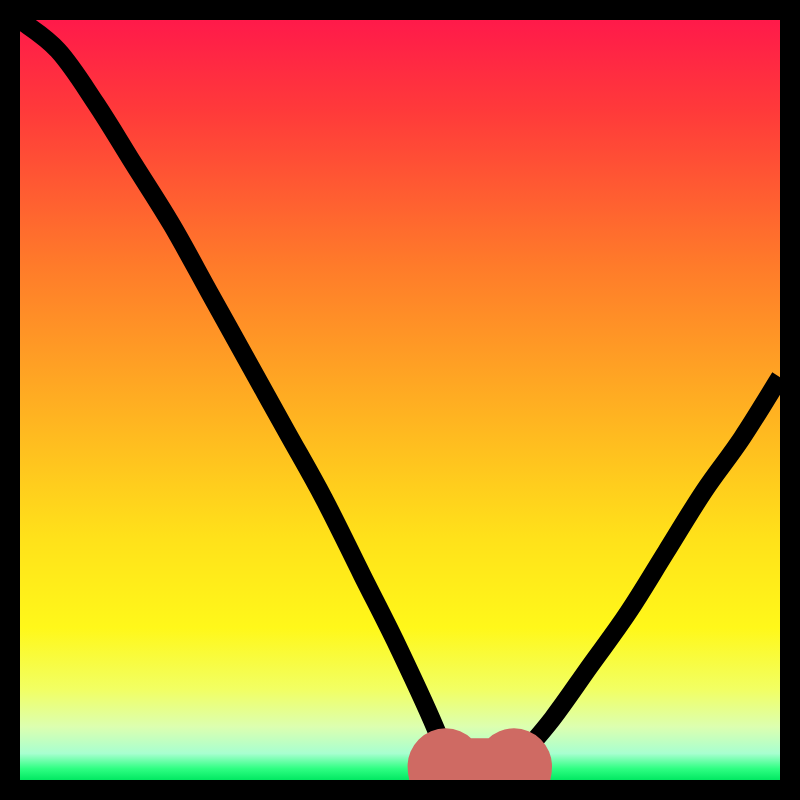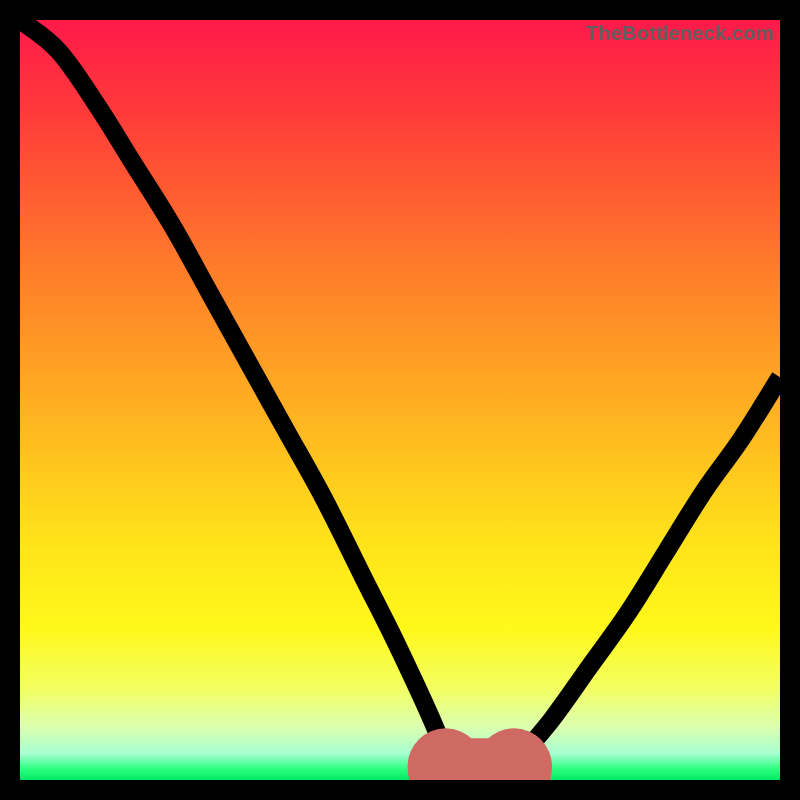--- a/index.html
+++ b/index.html
@@ -79,15 +79,14 @@
           </linearGradient>
       </defs>
       <rect x="0" y="0" width="100" height="100" fill="url(#bgGrad)"></rect>
     </svg>
 
     <svg class="curve-layer" viewBox="0 0 100 100" preserveAspectRatio="none">
       <path class="curve-main" d="M 0,0 C 0.8999999999999999,0.72 3.2,2.02 5,4 C 6.8,5.98 8.2,8.3 10,11 C 11.8,13.7 13.2,16.12 15,19 C 16.8,21.88 18.2,23.94 20,27 C 21.8,30.06 23.2,32.760000000000005 25,36 C 26.8,39.239999999999995 28.2,41.75999999999999 30,44.99999999999999 C 31.8,48.239999999999995 33.2,50.76 35,54 C 36.8,57.24 38.2,59.58 40,63 C 41.8,66.42 43.2,69.4 45,73 C 46.8,76.6 48.199999999999996,79.22 50,83 C 51.800000000000004,86.78 53.92000000000001,91.3 55.00000000000001,94 C 56.080000000000005,96.7 55.10000000000001,96.92 56.00000000000001,98 C 56.900000000000006,99.08 58.56,99.64 60,100 C 61.44,100.36 63.1,100.36 64,100 C 64.9,99.64 63.92,99.44 65,98 C 66.08,96.56 68.2,94.34 70,92 C 71.8,89.66 73.2,87.52 75,85 C 76.8,82.48 78.2,80.7 80,78 C 81.8,75.3 83.2,72.88 85,70 C 86.8,67.12 88.2,64.7 90,62 C 91.8,59.3 93.2,57.7 95,55 C 96.8,52.3 99.1,48.44 100,47" stroke="#000000"></path>
       <path class="marker" d="M 56.00000000000001,98.2 Q 56.00000000000001,99.5 57.20000000000001,99.5 L 63.8,99.5 Q 65,99.5 65,98.2" stroke="#cf6a63" stroke-width="1.4"></path>
     </svg>
 
-    <div class="watermark">TheBottleneck.com</div>
   </div>
 </div>
 
 </body></html>

